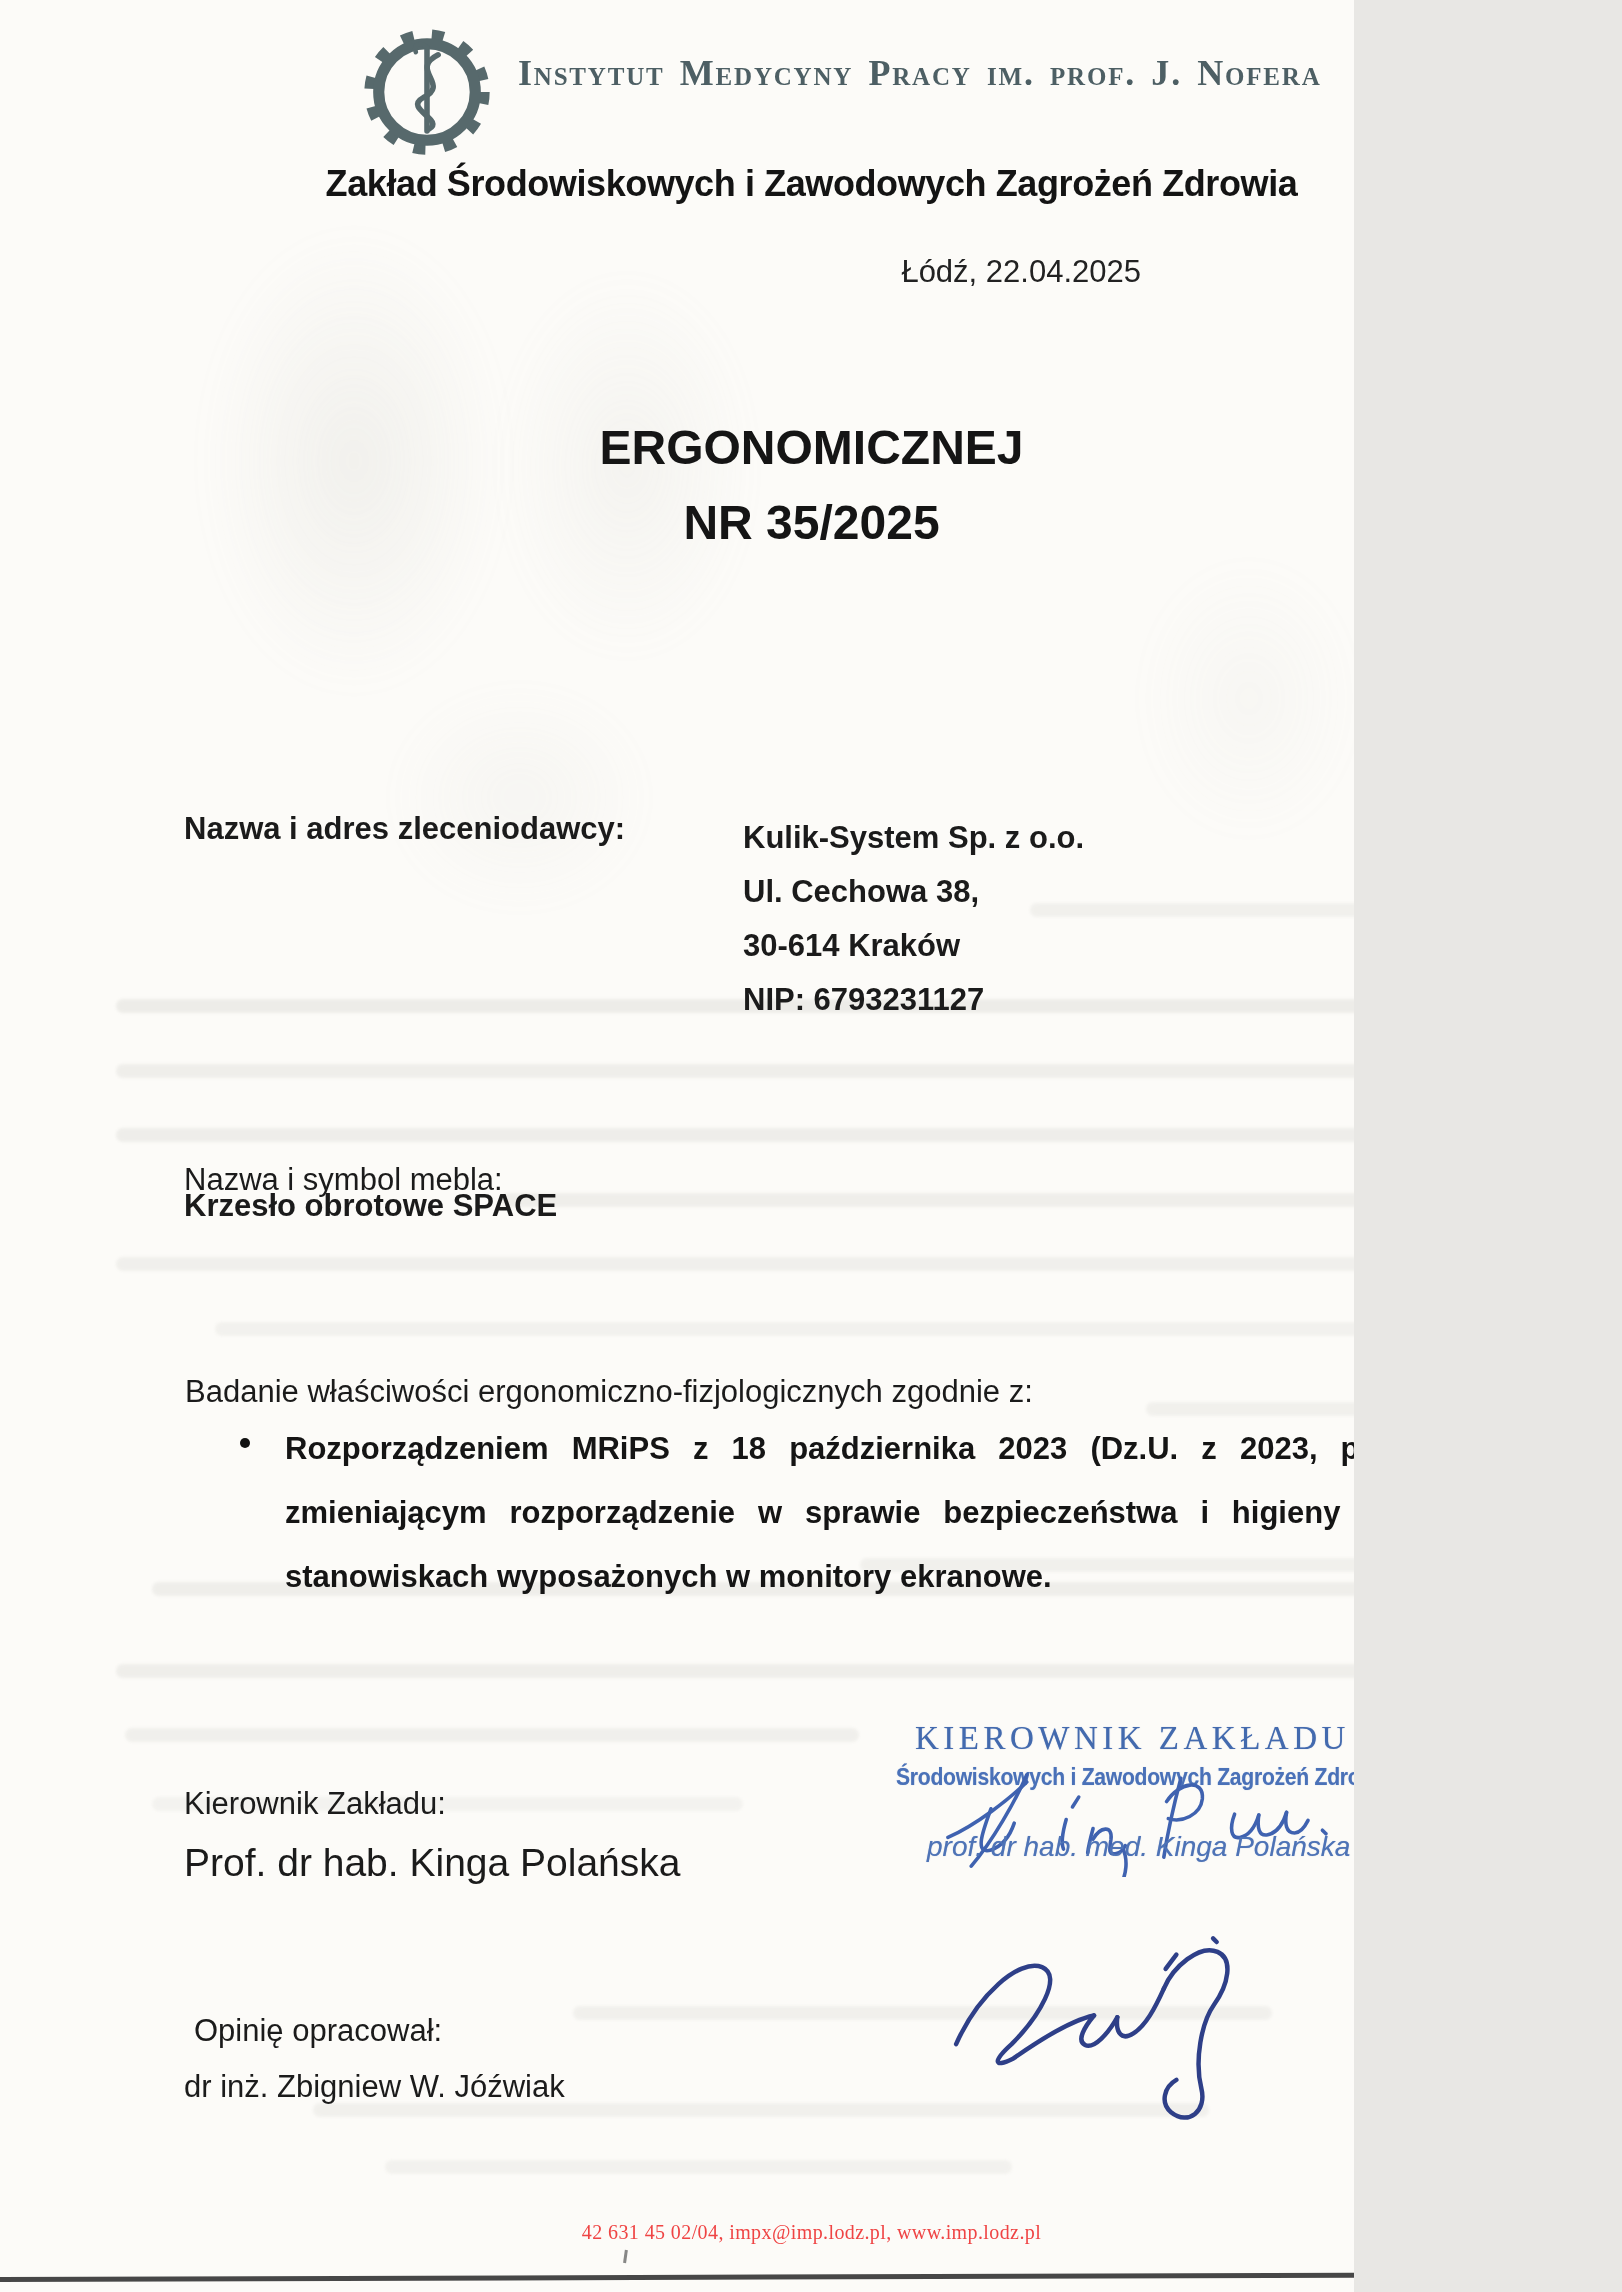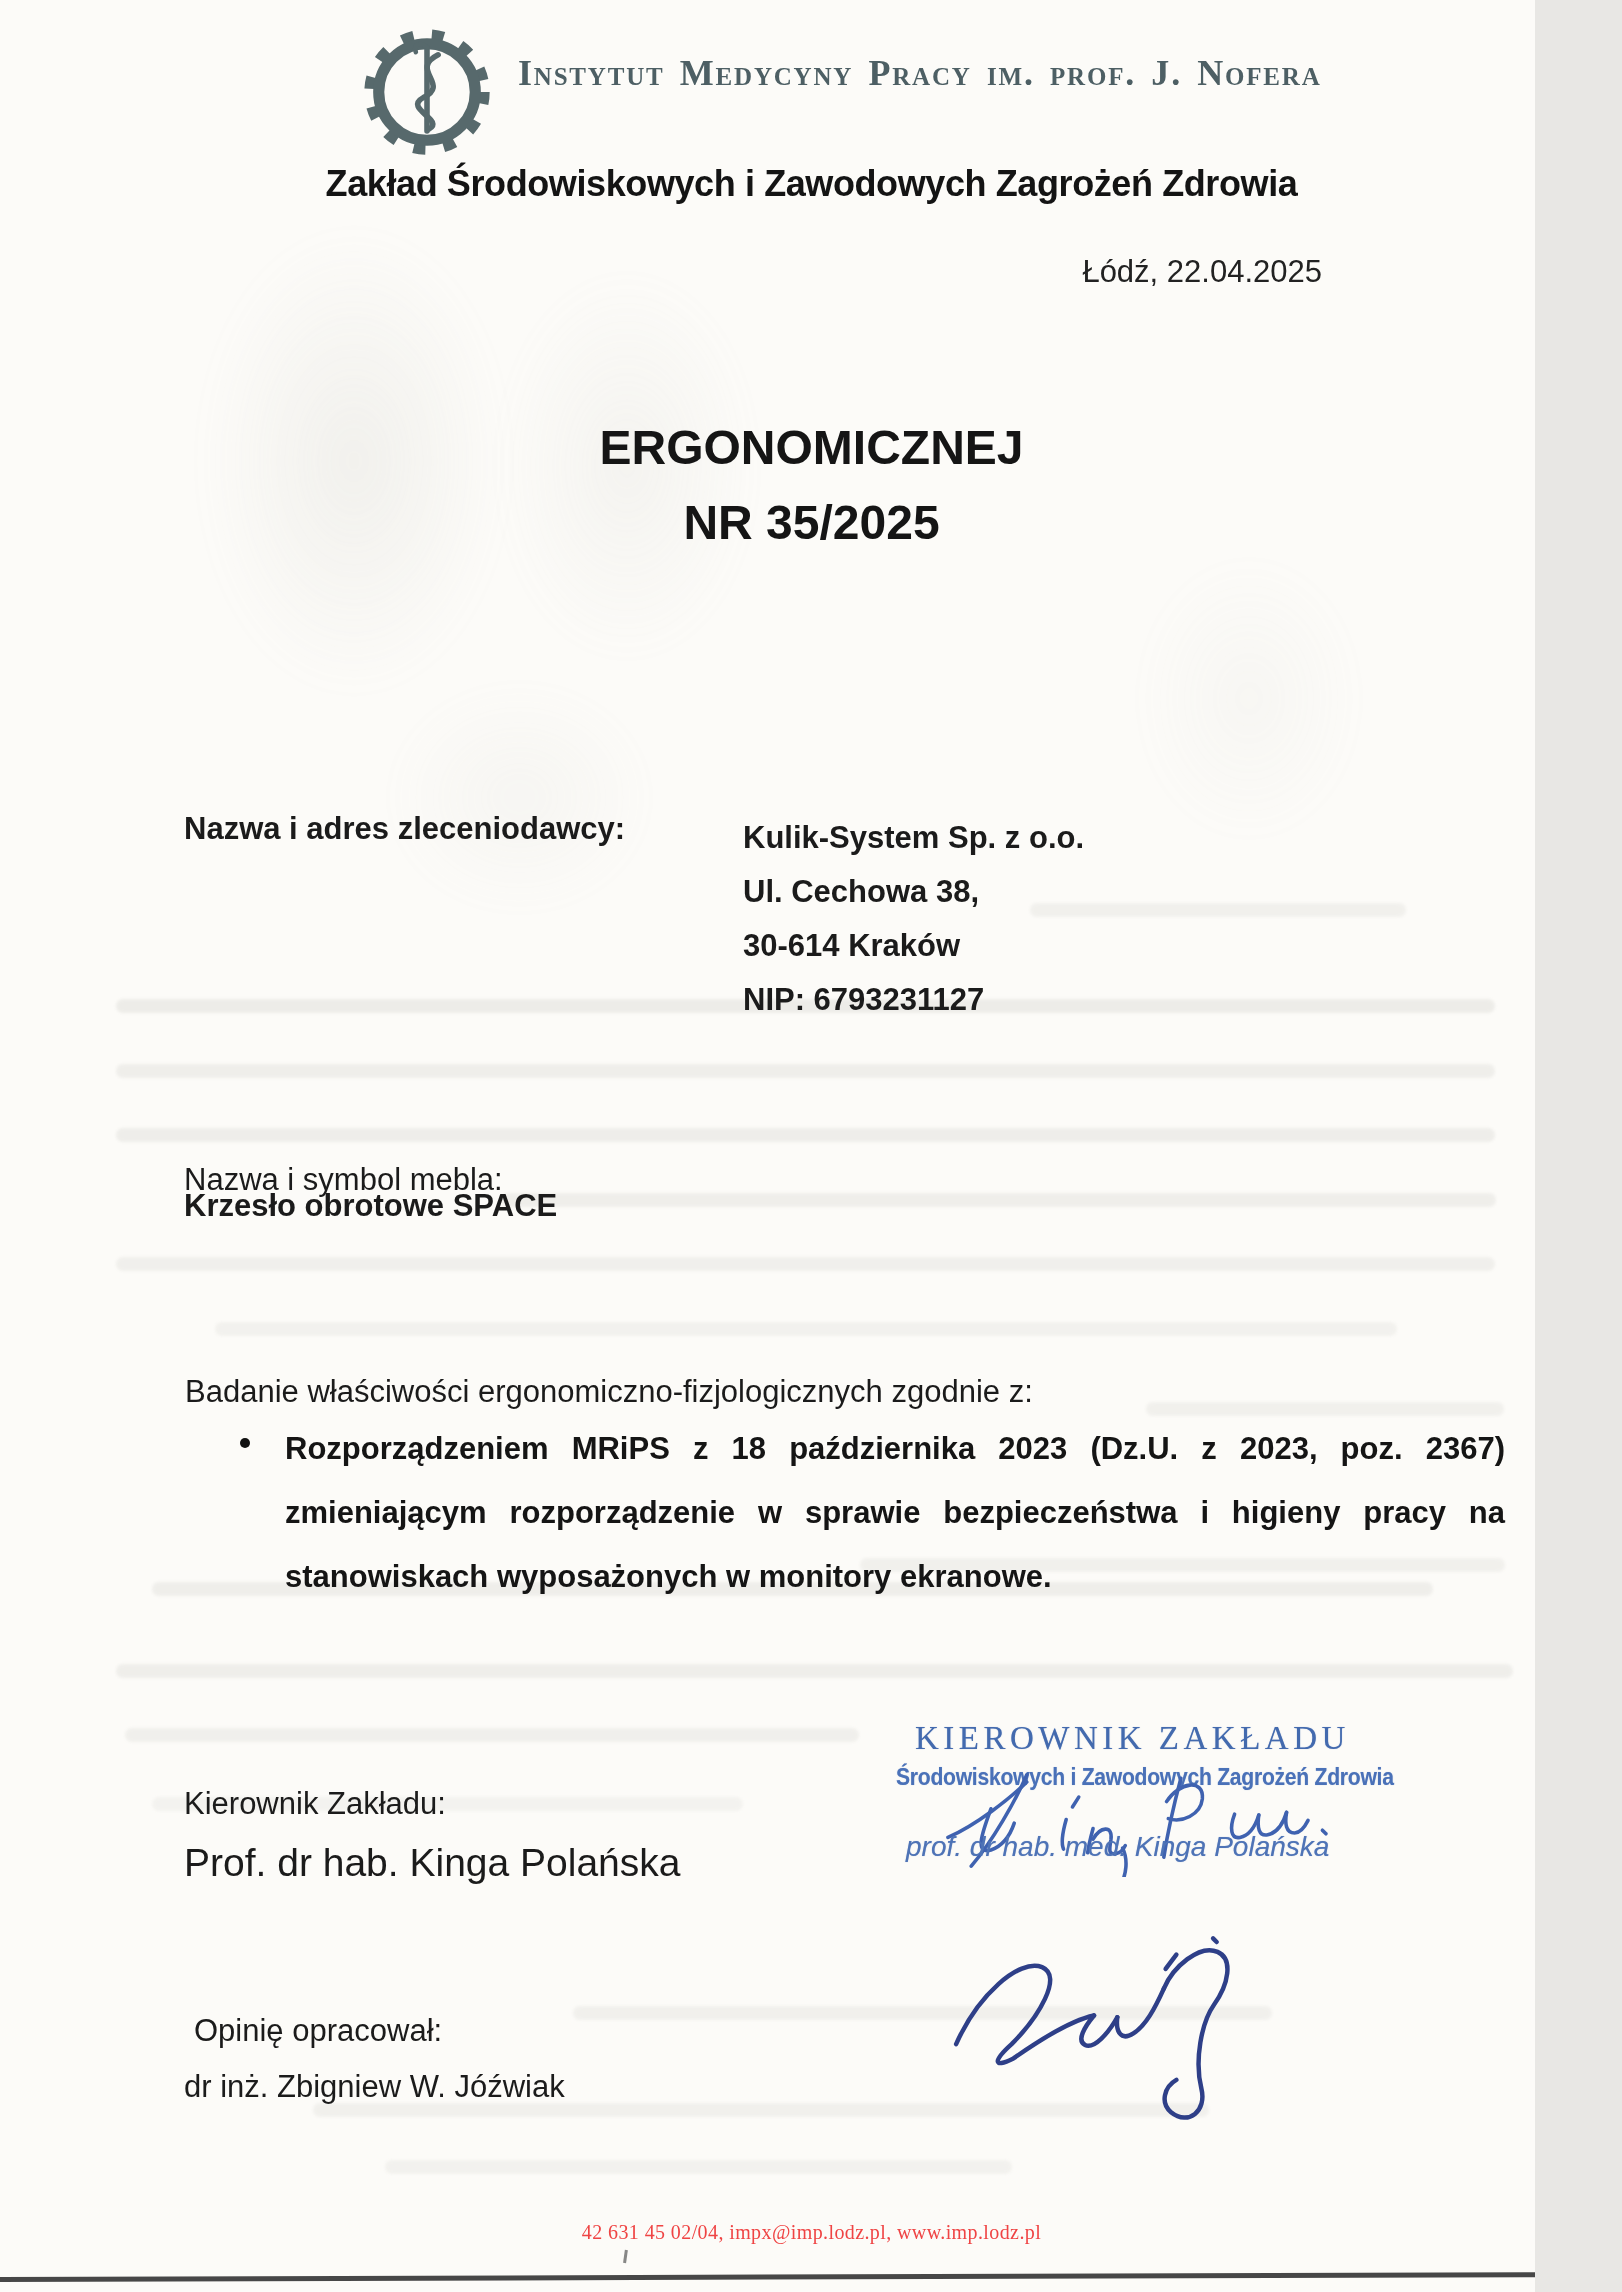--- a/index.html
+++ b/index.html
@@ -1,18 +1,18 @@
 <!DOCTYPE html>
 <html lang="pl" style="font-size:14.3px"><head>
 <meta charset="utf-8">
 <style>
   html,body{margin:0;padding:0;background:#e8e7e4;}
   #page{
     position:relative;
-    width:1535px;height:2293px;
+    width:1354px;height:2293px;
     background:#fcfbf8;
     overflow:hidden;
     font-family:"Liberation Sans", sans-serif;
     color:#1b1b1b;
   }
   .abs{position:absolute;}
   
   .inst-name{
     left:518px;top:52px;
     font-family:"Liberation Serif", serif;
@@ -70,21 +70,21 @@
   .stamp-sub{
     left:896px;top:1763px;width:519px;
     font-size:24px;font-weight:600;
     letter-spacing:-0.3px;
     transform:scaleX(.88);transform-origin:left center;
     color:#4a71b8;
     text-shadow:0 0 0.9px rgba(74,113,184,.5);
     white-space:nowrap;
   }
   .stamp-name{
-    left:906px;top:1831px;
+    left:927px;top:1831px;
     font-style:italic;font-size:28px;
     color:#4e73b6;
     text-shadow:0 0 0.9px rgba(78,115,182,.55);
     white-space:nowrap;
   }
   
   .head-label{left:184px;top:1786px;font-size:31px;}
   .head-name{left:184px;top:1841px;font-size:39px;}
   .author-label{left:194px;top:2013px;font-size:31px;}
   .author-name{left:184px;top:2069px;font-size:31px;}

